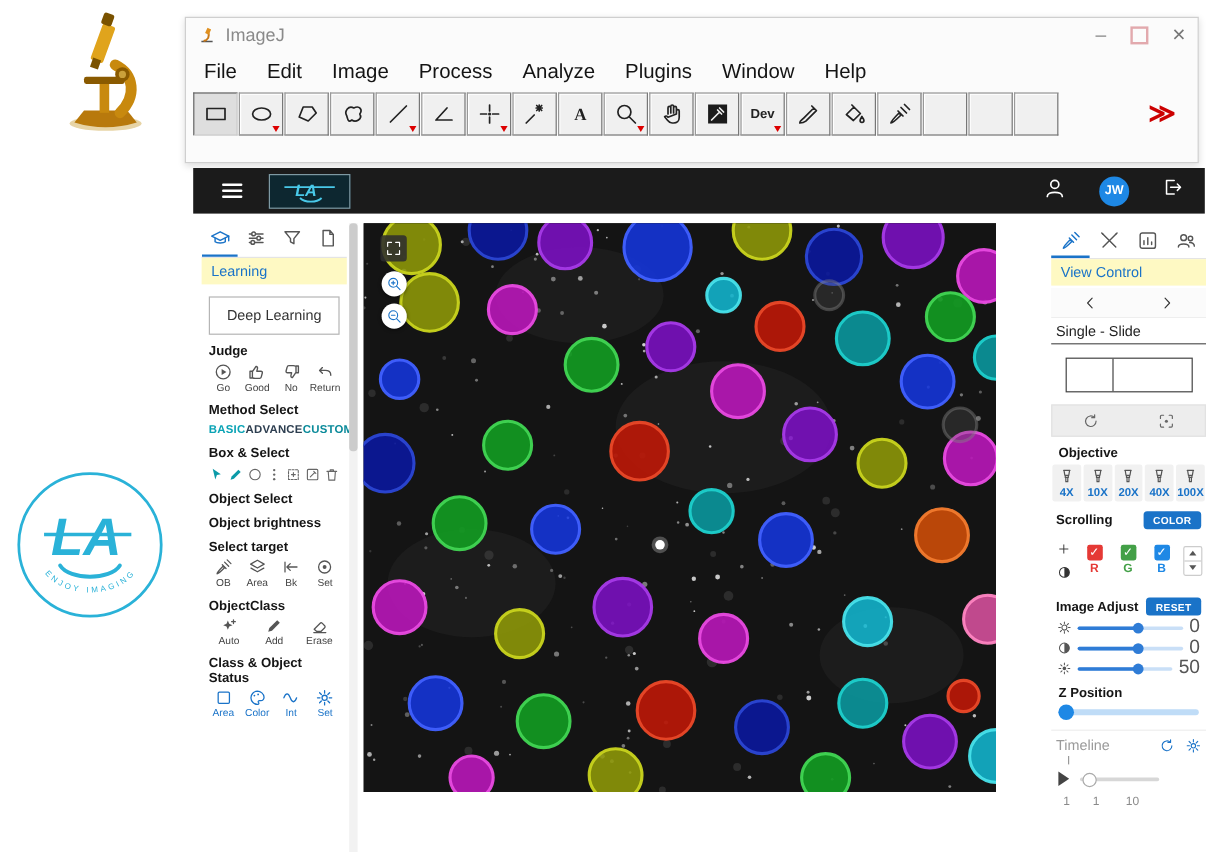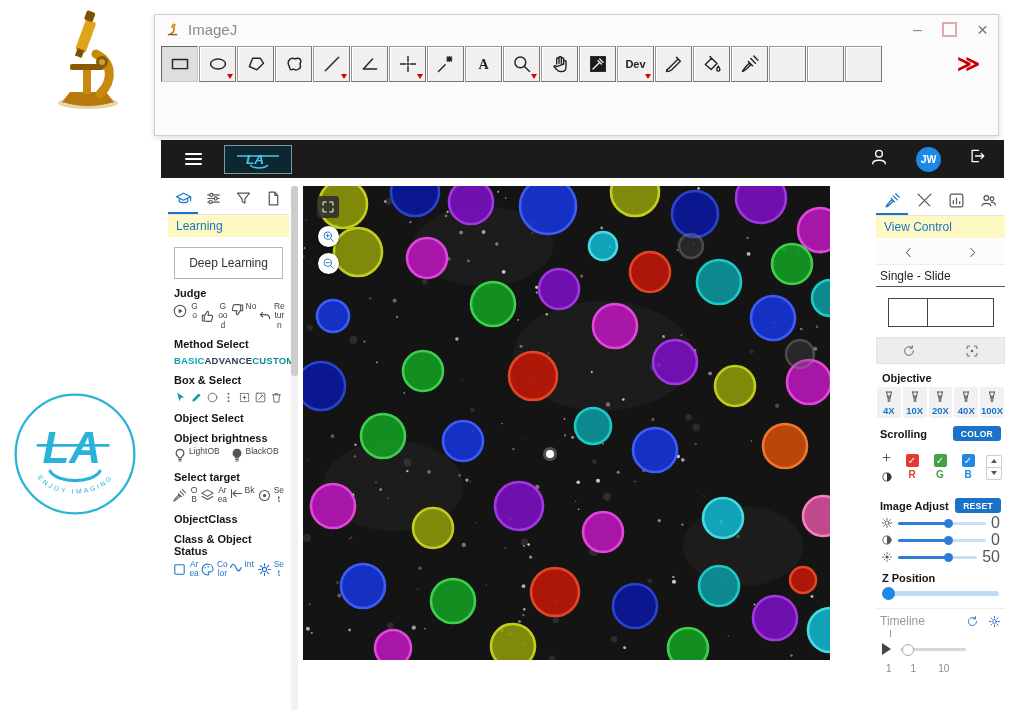--- a/index.html
+++ b/index.html
@@ -49,21 +49,21 @@
   #lp{position:absolute;left:168px;top:182px;width:121px;height:528px;background:#fff}
   .ptabs{height:32px;display:flex;border-bottom:1px solid #e4e4e4}
   .ptab{flex:1;display:flex;align-items:center;justify-content:center;color:#555}
   .ptab.active{color:#1a73c8;box-shadow:inset 0 -2px 0 #1a73c8}
   .bluebar{height:22px;background:#fef9c3;color:#1a73c8;font-size:12px;
            display:flex;align-items:center;padding-left:8px}
   .dropdown{margin:10px 6px 4px;height:30px;border:1px solid #b5b5b5;background:#fff;
             display:flex;align-items:center;justify-content:center;font-size:12px;color:#333}
   .sec{font-weight:bold;color:#151515;margin:8px 6px 3px;font-size:11px}
   .irow{display:flex;align-items:flex-start;padding:0 4px}
-  .ibtn{display:flex;flex-direction:row;gap:1px;color:#555;flex:1;min-width:0}
+  .ibtn{display:flex;flex-direction:column;gap:1px;color:#555;flex:1;min-width:0}
   .ibtn .lbl{font-size:8.5px;color:#444;text-align:center;line-height:1.1;word-break:break-word}
   .ibtn.blue{color:#1a73c8}
   .ibtn.blue .lbl{color:#1a73c8}
   .methodrow{display:flex;justify-content:space-between;padding:2px 6px 0;
              font-size:9.5px;font-weight:bold;letter-spacing:.2px}
   .m0{color:#0aa3b5}.m1{color:#2d3e50}.m2{color:#0a8a9a}
   .tinyrow{display:flex;align-items:center;gap:3px;padding:2px 6px 0;color:#666}
   .tinyrow .accent{color:#0b9aa8}
   #lsb{position:absolute;left:291px;top:186px;width:7px;height:524px;background:#f2f2f2}
   #lsb .thumb{width:7px;height:190px;background:#ccc;border-radius:3px}
@@ -157,20 +157,30 @@
       <path d="M5,13 c4,-1 5.5,-4 4.2,-7.5" stroke="#c87818" stroke-width="1.8" fill="none"></path>
       <rect x="7.2" y="1.8" width="3.6" height="5" transform="rotate(25 9 4.3)" fill="#e09020"></rect>
     </svg>
     <span class="t">ImageJ</span>
     <div class="ij-ctrl">
       <span class="min">–</span>
       <span class="maxbox"></span>
       <span class="closex">×</span>
     </div>
   </div>
+  <div class="ij-menu">
+    <span>File</span>
+    <span>Edit</span>
+    <span>Image</span>
+    <span>Process</span>
+    <span>Analyze</span>
+    <span>Plugins</span>
+    <span>Window</span>
+    <span>Help</span>
+  </div>
   <div class="ij-tools">
     <div id="ij-toolbar">
         <div class="tbtn active">
           <svg width="20" height="20" viewBox="0 0 24 24" fill="none" stroke="currentColor" stroke-width="1.7" stroke-linecap="round" stroke-linejoin="round">
             <rect x="3" y="6.5" width="18" height="11"></rect>
           </svg>
         </div>
         <div class="tbtn">
           <svg width="20" height="20" viewBox="0 0 24 24" fill="none" stroke="currentColor" stroke-width="1.7" stroke-linecap="round" stroke-linejoin="round">
             <ellipse cx="12" cy="12" rx="9" ry="6"></ellipse>
@@ -418,40 +428,20 @@
       </span>
       <span class="ic">
         <svg width="13" height="13" viewBox="0 0 24 24" fill="none" stroke="currentColor" stroke-width="1.7" stroke-linecap="round" stroke-linejoin="round">
           <path d="M4.5,7 h15 M9.5,7 V4.8 h5 V7 M6.5,7 l1,13.5 h9 l1,-13.5"></path>
         </svg>
       </span>
     </div>
 
   <div class="sec">Object Select</div>
   <div class="sec">Object brightness</div>
-  <div class="irow" id="brightness-row">
-      <div class="ibtn">
-        <span class="ic">
-          <svg width="16" height="16" viewBox="0 0 24 24" fill="none" stroke="currentColor" stroke-width="1.7" stroke-linecap="round" stroke-linejoin="round">
-            <path d="M12,3.5 a5.8,5.8 0 0 1 3.2,10.6 c-0.7,0.5 -1,1.2 -1,2 H9.8 c0,-0.8 -0.3,-1.5 -1,-2 A5.8,5.8 0 0 1 12,3.5 Z"></path>
-            <path d="M10,18.5 h4 M10.6,21 h2.8"></path>
-          </svg>
-        </span>
-        <span class="lbl">LightOB</span>
-      </div>
-      <div class="ibtn">
-        <span class="ic">
-          <svg width="16" height="16" viewBox="0 0 24 24" fill="none" stroke="currentColor" stroke-width="1.7" stroke-linecap="round" stroke-linejoin="round">
-            <path d="M12,3.5 a5.8,5.8 0 0 1 3.2,10.6 c-0.7,0.5 -1,1.2 -1,2 H9.8 c0,-0.8 -0.3,-1.5 -1,-2 A5.8,5.8 0 0 1 12,3.5 Z" fill="currentColor"></path>
-            <path d="M10,18.5 h4 M10.6,21 h2.8"></path>
-          </svg>
-        </span>
-        <span class="lbl">BlackOB</span>
-      </div>
-    </div>
 
   <div class="sec">Select target</div>
   <div class="irow" id="target-row">
       <div class="ibtn">
         <span class="ic">
           <svg width="15" height="15" viewBox="0 0 24 24" fill="none" stroke="currentColor" stroke-width="1.7" stroke-linecap="round" stroke-linejoin="round">
             <path d="M3,21 c0,-2 5.5,-7.5 8,-10 l2,2 c-2.5,2.5 -8,8 -10,8 Z M10,9 l5,5 M13,5.5 l5.5,5.5 M16.5,2.5 l5,5"></path>
           </svg>
         </span>
         <span class="lbl">OB</span>
@@ -478,20 +468,47 @@
           <svg width="15" height="15" viewBox="0 0 24 24" fill="none" stroke="currentColor" stroke-width="1.7" stroke-linecap="round" stroke-linejoin="round">
             <circle cx="12" cy="12" r="8"></circle>
             <circle cx="12" cy="12" r="2.6" fill="currentColor" stroke="none"></circle>
           </svg>
         </span>
         <span class="lbl">Set</span>
       </div>
     </div>
 
   <div class="sec">ObjectClass</div>
+  <div class="irow" id="class-row">
+      <div class="ibtn">
+        <span class="ic">
+          <svg width="15" height="15" viewBox="0 0 24 24" fill="none" stroke="currentColor" stroke-width="1.7" stroke-linecap="round" stroke-linejoin="round">
+            <path d="M11,5 l1.8,4.4 4.4,1.8 -4.4,1.8 L11,17.4 9.2,13 4.8,11.2 9.2,9.4 Z" fill="currentColor" stroke="none"></path>
+            <path d="M18.5,4 v5 M16,6.5 h5"></path>
+          </svg>
+        </span>
+        <span class="lbl">Auto</span>
+      </div>
+      <div class="ibtn">
+        <span class="ic">
+          <svg width="15" height="15" viewBox="0 0 24 24" fill="none" stroke="currentColor" stroke-width="1.7" stroke-linecap="round" stroke-linejoin="round">
+            <path d="M4,20 l1.5,-5 L16,4.5 19.5,8 9,18.5 Z" fill="currentColor" stroke="none"></path>
+          </svg>
+        </span>
+        <span class="lbl">Add</span>
+      </div>
+      <div class="ibtn">
+        <span class="ic">
+          <svg width="15" height="15" viewBox="0 0 24 24" fill="none" stroke="currentColor" stroke-width="1.7" stroke-linecap="round" stroke-linejoin="round">
+            <path d="M4.5,16.5 l8,-8 a1.8,1.8 0 0 1 2.6,0 l3.4,3.4 a1.8,1.8 0 0 1 0,2.6 l-5,5 H8 Z M4,21 h16"></path>
+          </svg>
+        </span>
+        <span class="lbl">Erase</span>
+      </div>
+    </div>
 
   <div class="sec">Class &amp; Object Status</div>
   <div class="irow" id="status-row">
       <div class="ibtn blue">
         <span class="ic">
           <svg width="15" height="15" viewBox="0 0 24 24" fill="none" stroke="currentColor" stroke-width="1.7" stroke-linecap="round" stroke-linejoin="round">
             <rect x="4.5" y="4.5" width="15" height="15" rx="1.5"></rect>
           </svg>
         </span>
         <span class="lbl">Area</span>

